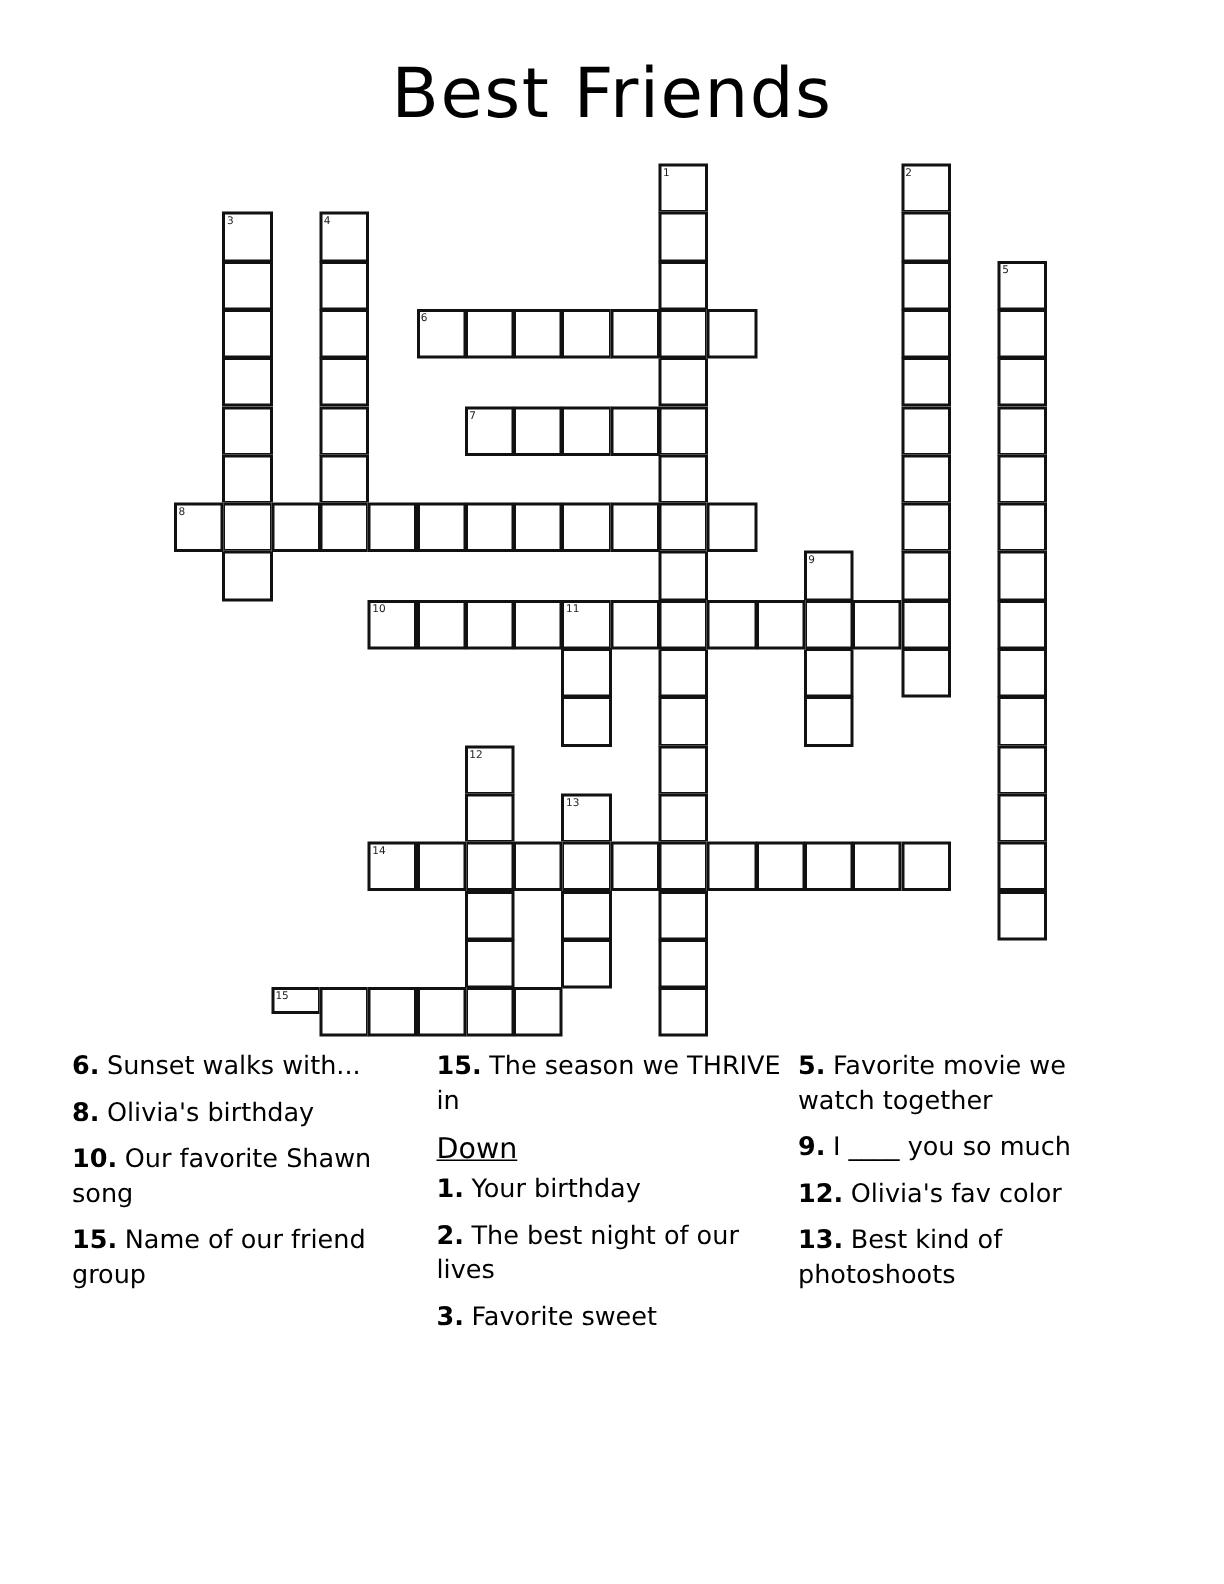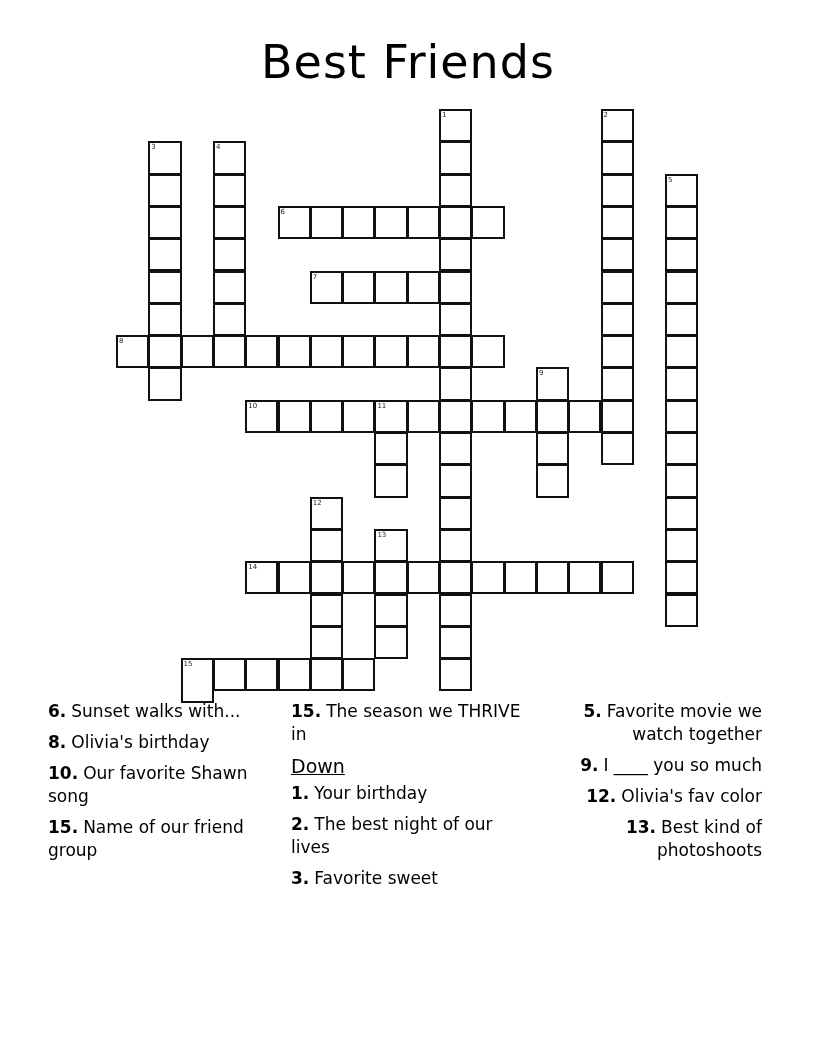--- a/index.html
+++ b/index.html
@@ -9,21 +9,21 @@
            font-size: 46px; font-family: "DejaVu Sans", sans-serif; font-weight: normal;
            letter-spacing: 1px; line-height: 64px; }
   .grid { position: absolute; left: 117px; top: 110px; width: 582px; height: 582px; }
   .cell { position: absolute; width: 32.3px; height: 32.3px; box-sizing: border-box;
           border: 2px solid #111; background: #fff; margin-left: -1px; margin-top: -1px; }
   .cell .num { position: absolute; left: 1px; top: 0px; font-size: 7px; line-height: 8px;
                font-family: "DejaVu Sans", sans-serif; color: #222; }
   .clues { position: absolute; top: 700px; font-size: 17px; line-height: 23px; }
   .col1 { left: 48px; width: 230px; }
   .col2 { left: 291px; width: 230px; }
-  .col3 { left: 532px; width: 230px; text-align: right; }
+  .col3 { left: 532px; width: 230px; }
   .heading { font-size: 19px; text-decoration: underline; margin: 2px 0 4px 0; line-height: 24px; }
   .clue { margin-bottom: 8px; }
   .clue .n { font-weight: bold; margin-right: 5px; }
 </style>
 </head>
 <body>
 
 <div class="title">Best Friends</div>
 
 <div class="grid" id="grid">
@@ -159,21 +159,21 @@
       <span class="num">14</span>
     </div>
     <div class="cell" style="left: 161.5px; top: 452.2px; width: 33.3px; height: 33.3px;"></div>
     <div class="cell" style="left: 226.1px; top: 452.2px; width: 33.3px; height: 33.3px;"></div>
     <div class="cell" style="left: 290.7px; top: 452.2px; width: 33.3px; height: 33.3px;"></div>
     <div class="cell" style="left: 355.3px; top: 452.2px; width: 33.3px; height: 33.3px;"></div>
     <div class="cell" style="left: 387.6px; top: 452.2px; width: 33.3px; height: 33.3px;"></div>
     <div class="cell" style="left: 419.9px; top: 452.2px; width: 33.3px; height: 33.3px;"></div>
     <div class="cell" style="left: 452.2px; top: 452.2px; width: 33.3px; height: 33.3px;"></div>
     <div class="cell" style="left: 484.5px; top: 452.2px; width: 33.3px; height: 33.3px;"></div>
-    <div class="cell" style="left: 64.6px; top: 549.1px; width: 33.3px; height: 45px;">
+    <div class="cell" style="left: 64.6px; top: 549.1px; width: 33.3px; height: 18px;">
       <span class="num">15</span>
     </div>
     <div class="cell" style="left: 96.9px; top: 549.1px; width: 33.3px; height: 33.3px;"></div>
     <div class="cell" style="left: 129.2px; top: 549.1px; width: 33.3px; height: 33.3px;"></div>
     <div class="cell" style="left: 161.5px; top: 549.1px; width: 33.3px; height: 33.3px;"></div>
     <div class="cell" style="left: 226.1px; top: 549.1px; width: 33.3px; height: 33.3px;"></div>
   </div>
 
 <div class="clues col1">
   <div class="clue"><span class="n">6.</span><span>Sunset walks with...</span></div>

